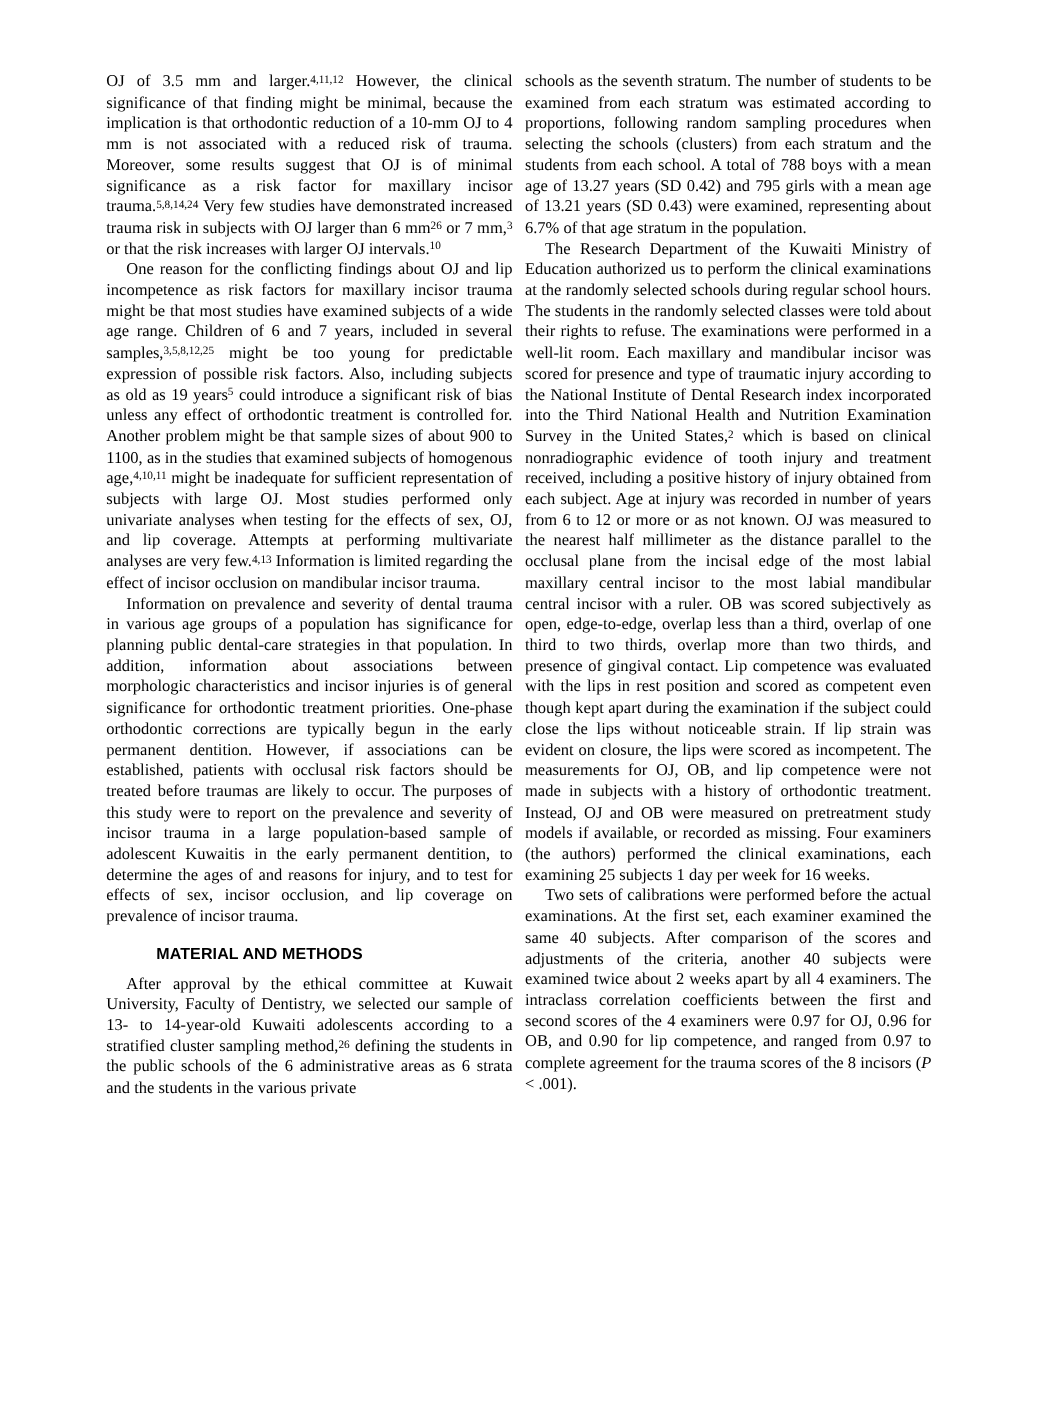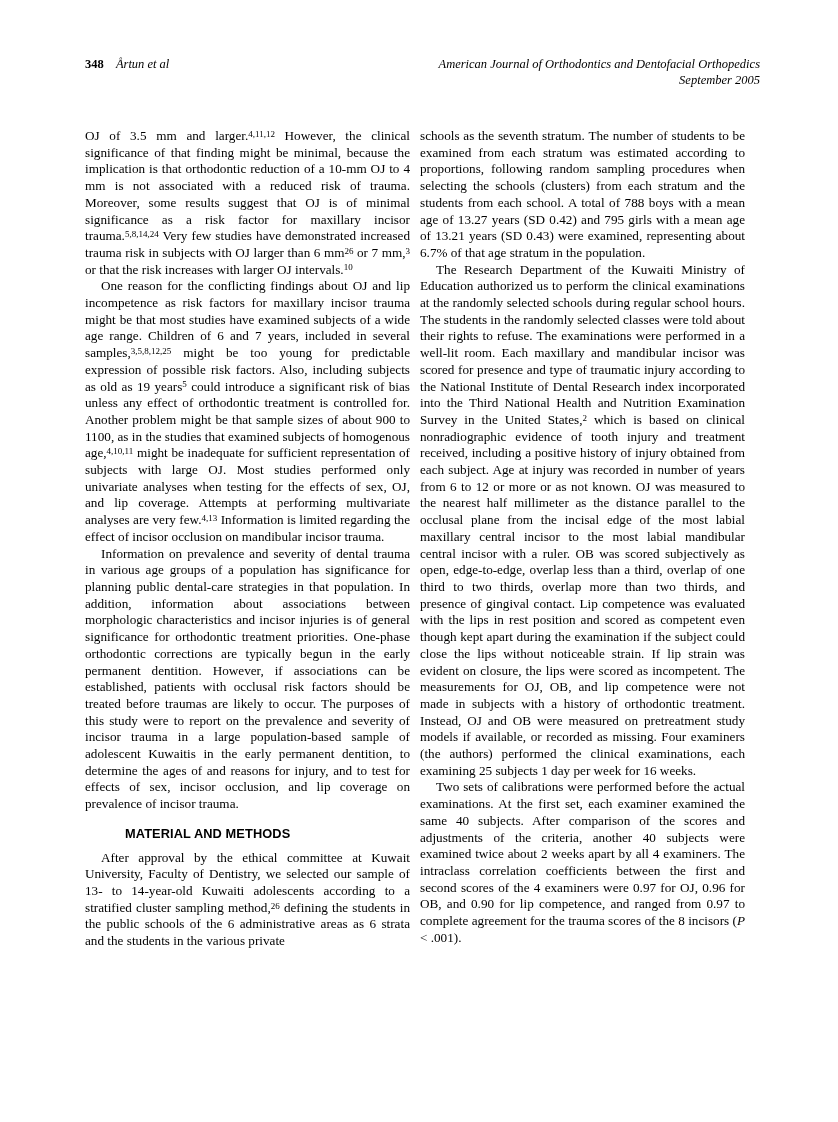--- a/index.html
+++ b/index.html
@@ -66,30 +66,20 @@
     letter-spacing: 0.1px;
     padding-left: 40px;
   }
   i.var { font-style: italic; }
 </style>
 </head>
 <body>
 
 <div class="page">
 
-  <header class="page-header">
-    <div class="header-left">
-      <span class="page-num">348</span>
-      <span class="authors">Årtun et al</span>
-    </div>
-    <div class="header-right">
-      <div>American Journal of Orthodontics and Dentofacial Orthopedics</div>
-      <div>September 2005</div>
-    </div>
-  </header>
 
   <main class="columns">
     <section class="column" id="col-left">
         <p class="para">OJ of 3.5 mm and larger.<sup class="ref">4,11,12</sup> However, the clinical significance of that finding might be minimal, because the implication is that orthodontic reduction of a 10-mm OJ to 4 mm is not associated with a reduced risk of trauma. Moreover, some results suggest that OJ is of minimal significance as a risk factor for maxillary incisor trauma.<sup class="ref">5,8,14,24</sup> Very few studies have demonstrated increased trauma risk in subjects with OJ larger than 6 mm<sup class="ref">26</sup> or 7 mm,<sup class="ref">3</sup> or that the risk increases with larger OJ intervals.<sup class="ref">10</sup></p>
         <p class="para indent">One reason for the conflicting findings about OJ and lip incompetence as risk factors for maxillary incisor trauma might be that most studies have examined subjects of a wide age range. Children of 6 and 7 years, included in several samples,<sup class="ref">3,5,8,12,25</sup> might be too young for predictable expression of possible risk factors. Also, including subjects as old as 19 years<sup class="ref">5</sup> could introduce a significant risk of bias unless any effect of orthodontic treatment is controlled for. Another problem might be that sample sizes of about 900 to 1100, as in the studies that examined subjects of homogenous age,<sup class="ref">4,10,11</sup> might be inadequate for sufficient representation of subjects with large OJ. Most studies performed only univariate analyses when testing for the effects of sex, OJ, and lip coverage. Attempts at performing multivariate analyses are very few.<sup class="ref">4,13</sup> Information is limited regarding the effect of incisor occlusion on mandibular incisor trauma.</p>
         <p class="para indent">Information on prevalence and severity of dental trauma in various age groups of a population has significance for planning public dental-care strategies in that population. In addition, information about associations between morphologic characteristics and incisor injuries is of general significance for orthodontic treatment priorities. One-phase orthodontic corrections are typically begun in the early permanent dentition. However, if associations can be established, patients with occlusal risk factors should be treated before traumas are likely to occur. The purposes of this study were to report on the prevalence and severity of incisor trauma in a large population-based sample of adolescent Kuwaitis in the early permanent dentition, to determine the ages of and reasons for injury, and to test for effects of sex, incisor occlusion, and lip coverage on prevalence of incisor trauma.</p>
         <h2 class="section-heading">MATERIAL AND METHODS</h2>
         <p class="para indent">After approval by the ethical committee at Kuwait University, Faculty of Dentistry, we selected our sample of 13- to 14-year-old Kuwaiti adolescents according to a stratified cluster sampling method,<sup class="ref">26</sup> defining the students in the public schools of the 6 administrative areas as 6 strata and the students in the various private</p>
       </section>
     <section class="column" id="col-right">

